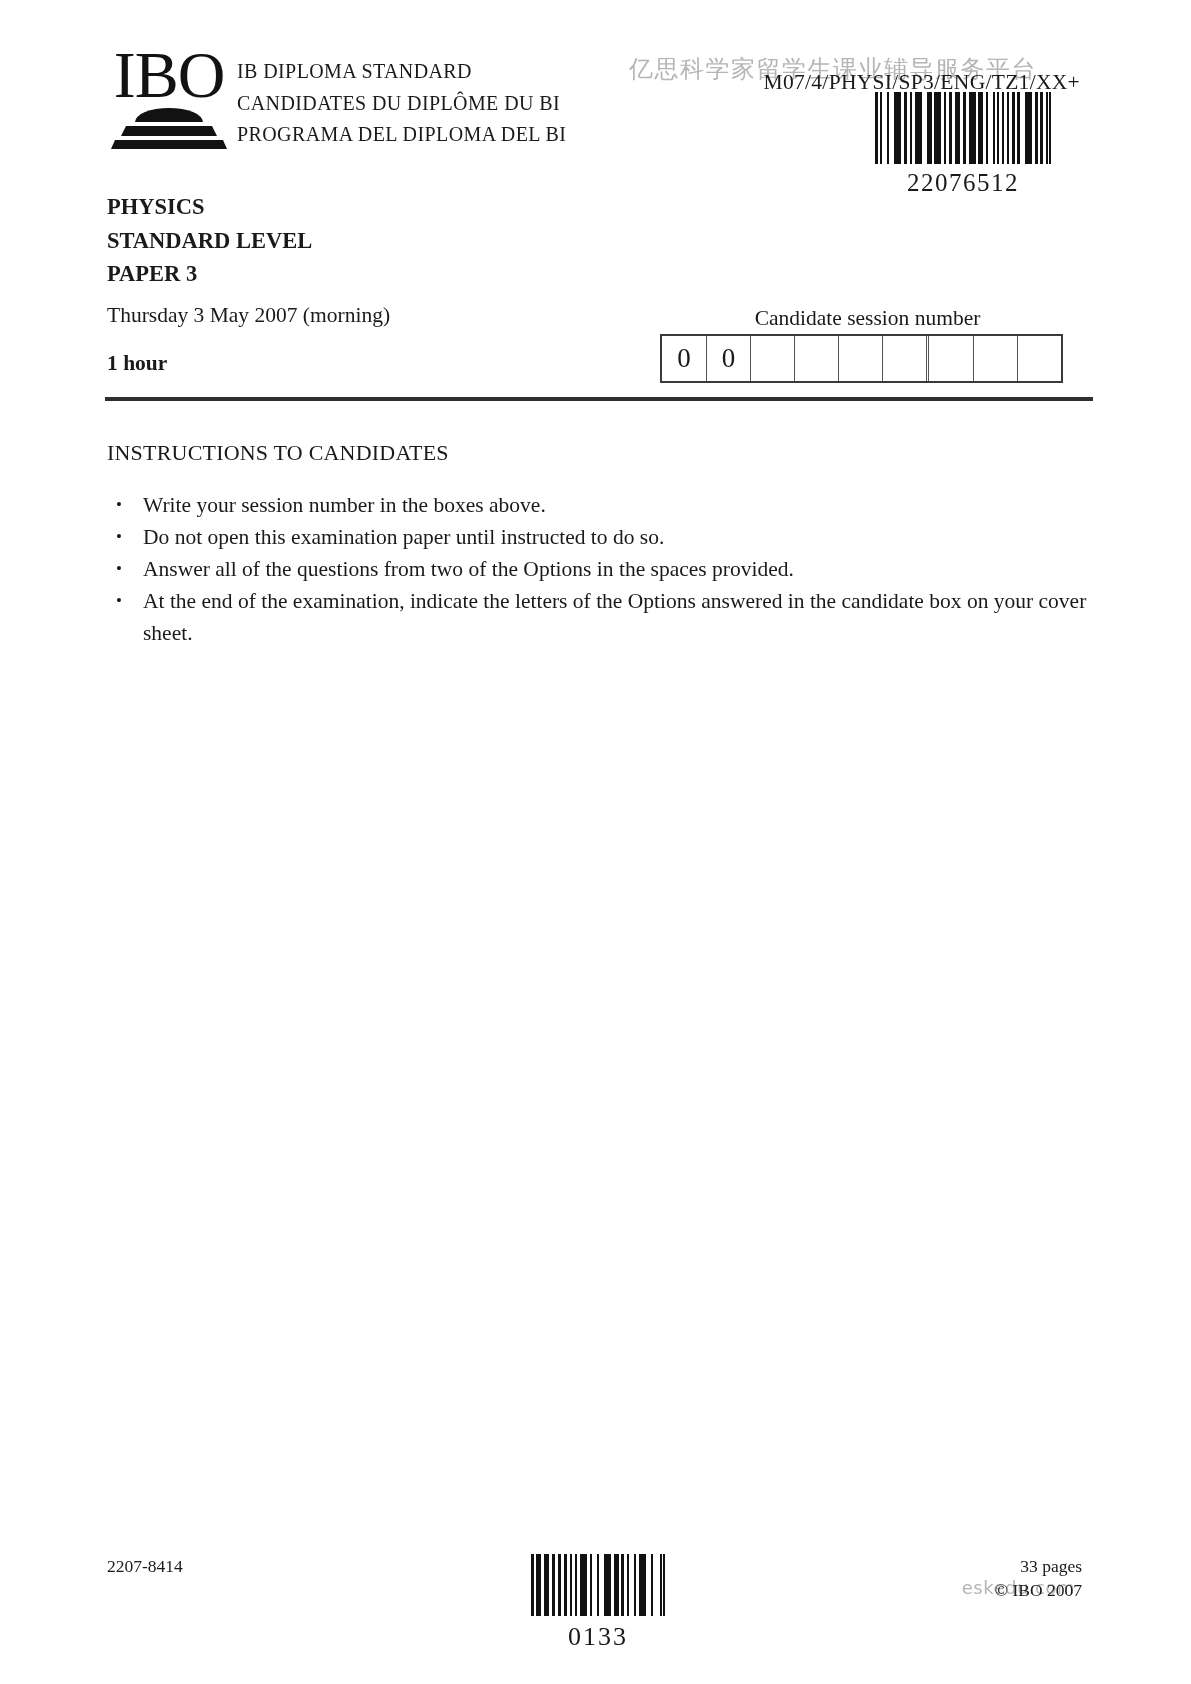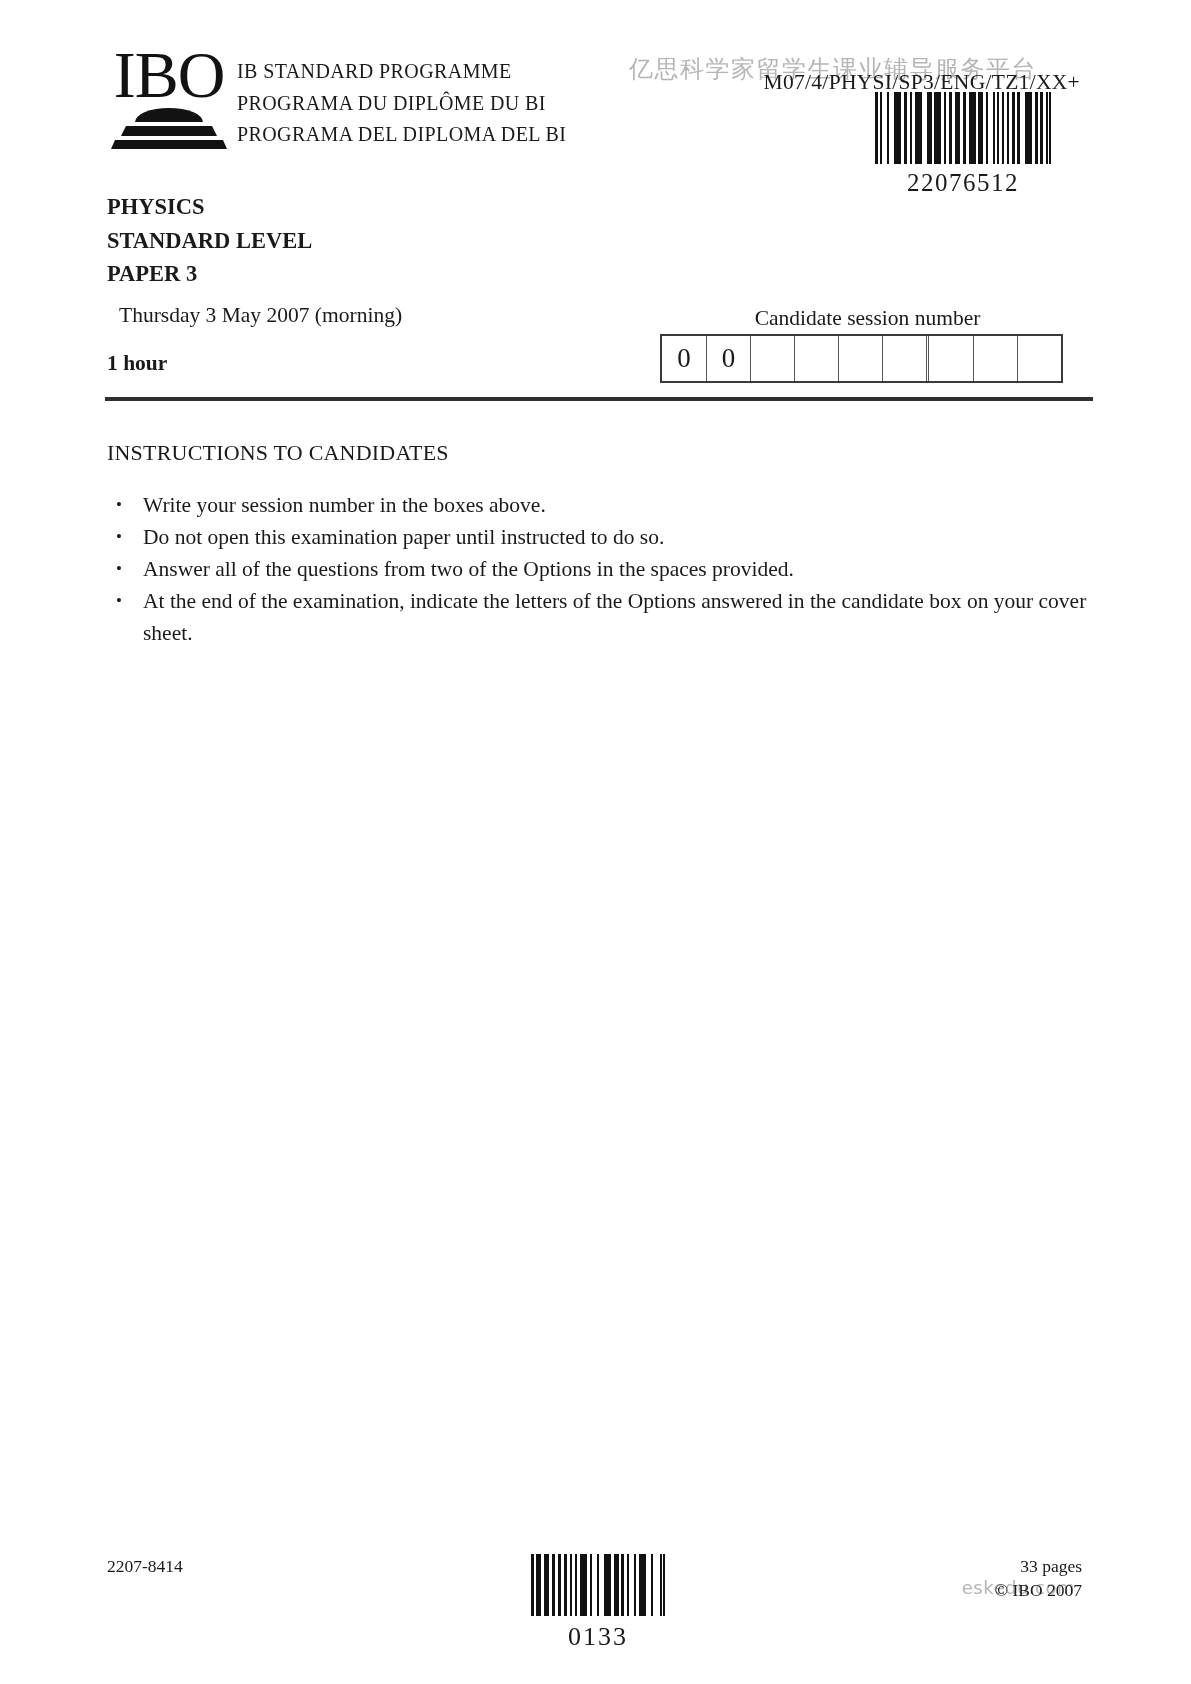--- a/index.html
+++ b/index.html
@@ -43,21 +43,21 @@
   }
 
   
   .barcode-top{left:875px;top:92px;width:176px;text-align:center;z-index:2;}
   .barcode-num{font-size:25px;letter-spacing:1.5px;margin-top:1px;}
 
   
   .title-block{left:107px;top:190px;font-weight:bold;font-size:22.5px;line-height:33.5px;}
 
   
-  .exam-date{left:107px;top:303px;font-size:21.5px;margin-left:12px;}
+  .exam-date{left:107px;top:303px;font-size:21.5px;}
   .cand-label{left:660px;top:306px;width:415px;text-align:center;font-size:21.5px;}
   .hour{left:107px;top:351px;font-size:21.5px;font-weight:bold;}
   .session-boxes{
     left:660px;top:334px;height:49px;
     display:flex;align-items:stretch;
     border:2px solid #3a3a3a;background:#fff;
   }
   .session-cell{
     width:44px;display:flex;align-items:center;justify-content:center;
     font-size:27px;
@@ -94,22 +94,22 @@
   <div class="abs logo">
     <div class="logo-text">IBO</div>
     <svg class="logo-dome" width="126" height="42" viewBox="0 0 126 42" aria-hidden="true">
       <path d="M29 14 A34 14 0 0 1 97 14 Z" fill="#121212"></path>
       <path d="M20 18 L106 18 L111 28 L15 28 Z" fill="#121212"></path>
       <path d="M9 32 L117 32 L121 41 L5 41 Z" fill="#121212"></path>
     </svg>
   </div>
 
   <div class="abs programme" id="programme">
-      <div>IB STANDARD PROGRAMME</div>
-      <div>PROGRAMA DU DIPLÔME DU BI</div>
+      <div>IB DIPLOMA STANDARD</div>
+      <div>CANDIDATES DU DIPLÔME DU BI</div>
       <div>PROGRAMA DEL DIPLOMA DEL BI</div>
     </div>
 
   <div class="abs wm-top">亿思科学家留学生课业辅导服务平台</div>
   <div class="abs paper-code">M07/4/PHYSI/SP3/ENG/TZ1/XX+</div>
 
   <div class="abs barcode-top">
     <svg id="bc-top" width="176" height="72" viewBox="0 0 176 72">
         <rect x="0" y="0" width="3" height="72" fill="#111"></rect>
         <rect x="5" y="0" width="2" height="72" fill="#111"></rect>

